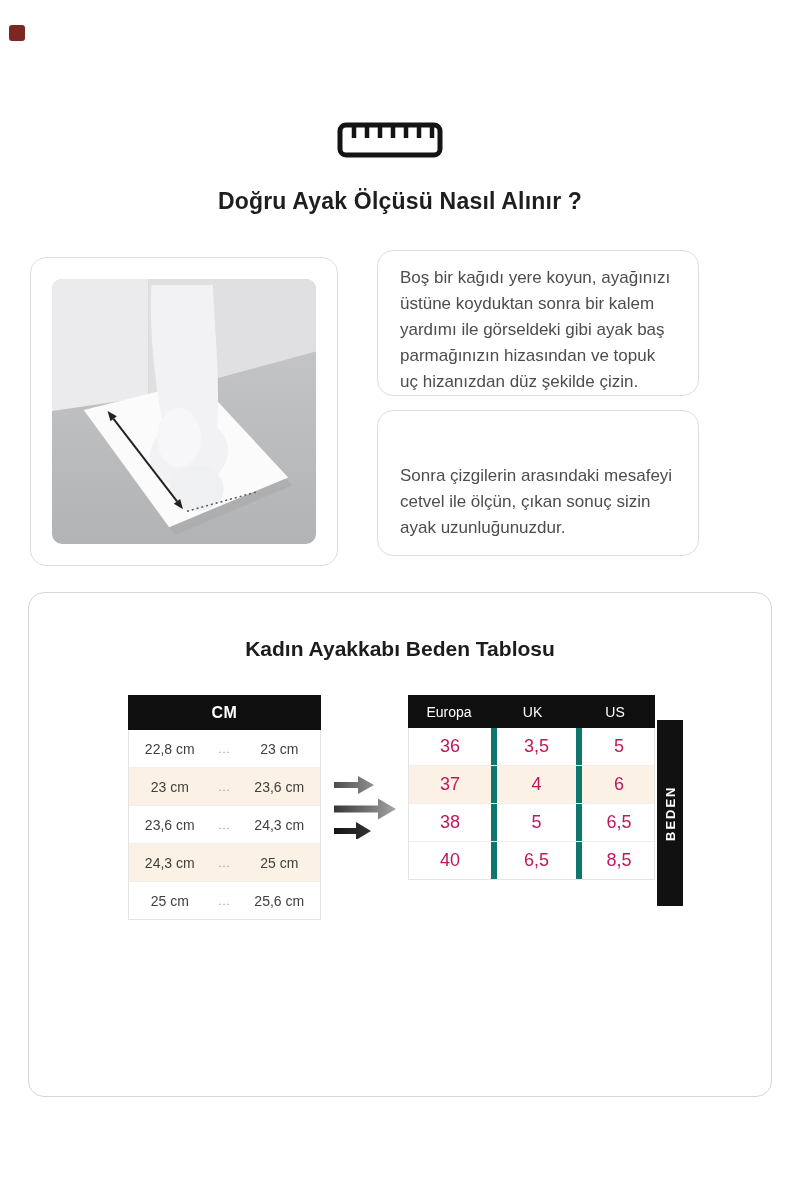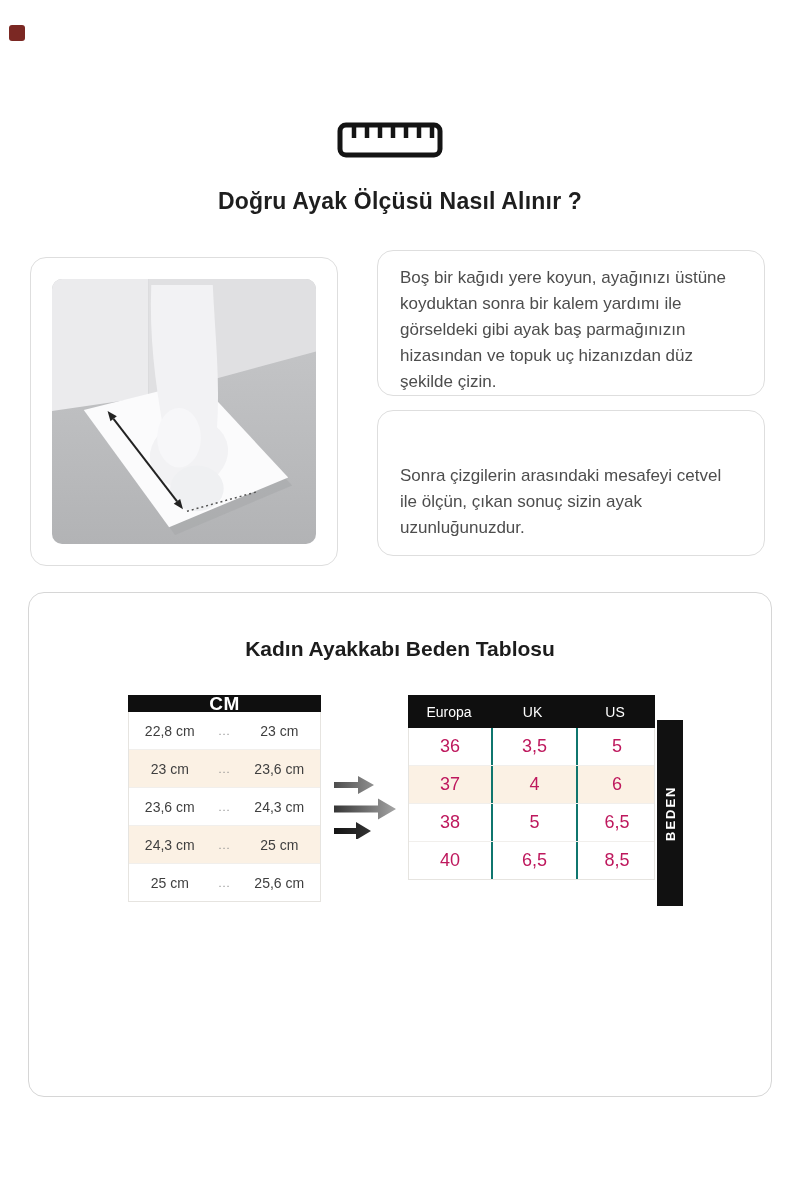--- a/index.html
+++ b/index.html
@@ -14,53 +14,53 @@
   .ruler{position:absolute;left:337px;top:122px;width:106px;height:36px;}
 
   .title{position:absolute;left:0;right:0;top:188px;margin:0;text-align:center;
     font-size:23px;font-weight:bold;color:#1e1e1e;letter-spacing:.2px;}
 
   .photo-card{position:absolute;left:30px;top:257px;width:308px;height:309px;
     border:1px solid var(--card-border,#dedede);border-radius:16px;background:#fff;
     padding:21px;box-sizing:border-box;}
   .photo{width:100%;height:100%;border-radius:10px;display:block;}
 
-  .text-card{position:absolute;left:377px;width:388px;height:146px;box-sizing:border-box;
+  .text-card{position:absolute;left:377px;width:322px;height:146px;box-sizing:border-box;
     border:1px solid var(--card-border,#dedede);border-radius:16px;background:#fff;
     font-size:17px;line-height:26px;color:#4d4d4d;padding:14px 22px;}
   .text-card p{margin:0;}
   .card1{top:250px;}
   .card2{top:410px;display:flex;align-items:flex-end;}
 
   .size-card{position:absolute;left:28px;top:592px;width:744px;height:505px;box-sizing:border-box;
     border:1px solid #d6d6d6;border-radius:16px;background:#fff;}
   .size-title{position:absolute;left:0;right:0;top:36px;margin:8px;text-align:center;
     font-size:21px;font-weight:bold;color:#1c1c1c;}
 
   .cm-table{position:absolute;left:99px;top:102px;width:193px;border:1px solid #e6e4e0;border-top:none;box-sizing:border-box;}
-  .cm-head{height:17px;background:var(--table-header-bg,#0f0f0f);color:#fff;
-    display:flex;align-items:center;justify-content:center;font-size:19px;font-weight:600;letter-spacing:.5px;
+  .cm-head{height:35px;background:var(--table-header-bg,#0f0f0f);color:#fff;
+    display:flex;align-items:center;justify-content:center;font-size:16px;font-weight:600;letter-spacing:.5px;
     margin:0 -1px;}
   .cm-row{height:37px;display:flex;align-items:center;font-size:14px;color:#3f3f3f;background:#fff;}
   .cm-row + .cm-row{border-top:1px solid #f1efec;}
   .cm-row.alt{background:var(--accent-row,#fbf1e4);}
   .cm-row .v{flex:1;text-align:center;}
   .cm-row .dots{width:28px;text-align:center;color:#8f8f8f;font-size:11px;letter-spacing:1px;}
 
   .arrows{position:absolute;left:303px;top:178px;width:72px;height:68px;}
 
   .sz-table{position:absolute;left:379px;top:102px;width:247px;border:1px solid #e6e4e0;border-top:none;box-sizing:border-box;}
   .sz-head{display:grid;grid-template-columns:82px 85px 80px;height:33px;
     background:var(--table-header-bg,#0f0f0f);color:#fff;margin:0 -1px;}
   .sz-head .hcell{display:flex;align-items:center;justify-content:center;font-size:14px;}
   .sz-row{display:grid;grid-template-columns:82px 85px 80px;height:37px;background:#fff;}
   .sz-row + .sz-row{border-top:1px solid #f1efec;}
   .sz-row.alt{background:var(--accent-row,#fbf1e4);}
   .sz-row .cell{display:flex;align-items:center;justify-content:center;font-size:18px;color:#be185d;}
-  .sz-row .cell + .cell{border-left:2px solid #0f766e;}
+  .sz-row .cell + .cell{border-left:6px solid #0f766e;}
 
   .beden{position:absolute;left:628px;top:127px;width:26px;height:186px;background:#111;
     color:#fff;display:flex;align-items:center;justify-content:center;
     writing-mode:vertical-rl;transform:rotate(180deg);
     font-size:13px;font-weight:600;letter-spacing:2px;}
 </style>
 </head>
 <body>
 
 <div class="canvas">

